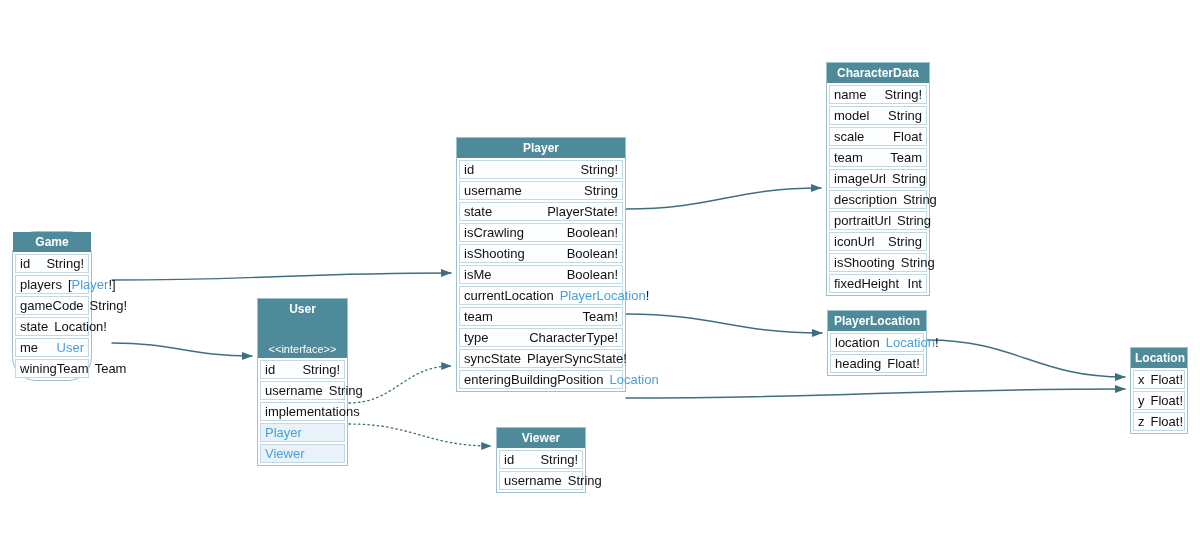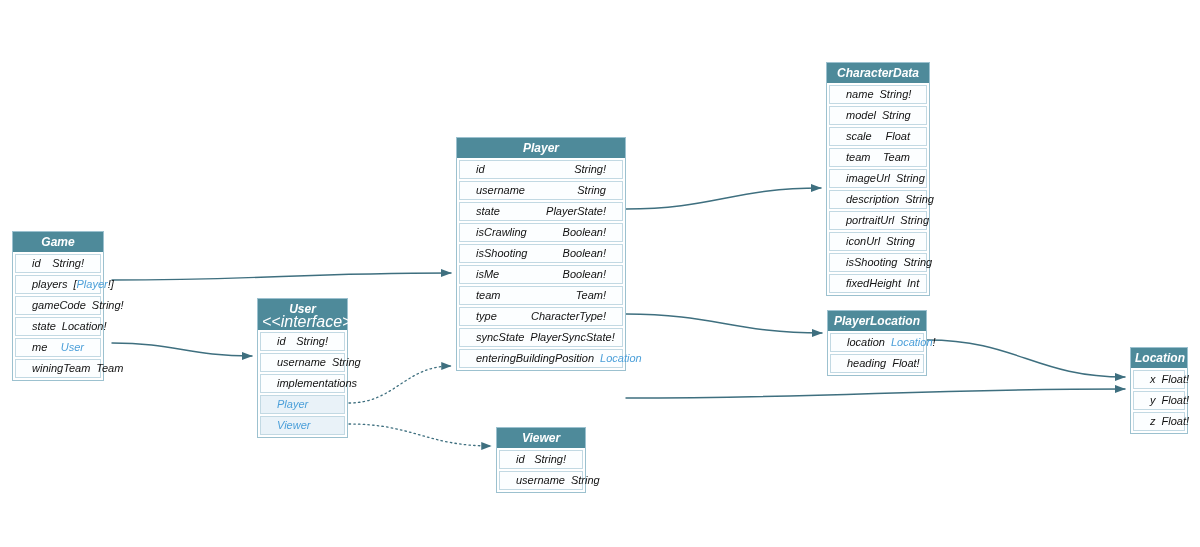--- a/index.html
+++ b/index.html
@@ -7,31 +7,31 @@
     width:1200px;height:547px;position:relative;overflow:hidden;
     background:#ffffff;
     font-family:"Liberation Sans","DejaVu Sans",sans-serif;
   }
   #edge-layer{position:absolute;left:0;top:0;width:1200px;height:547px;z-index:1;}
   #table-layer{position:absolute;left:0;top:0;width:1200px;height:547px;z-index:2;}
   .edge{fill:none;stroke:#3e6f7f;stroke-width:1.4;stroke-linecap:round;}
   .edge.dashed{stroke-dasharray:1.5 3.2;stroke-width:1.3;}
   .tbl{
     position:absolute;background:#ffffff;border:1px solid #9cc1cf;
-    box-sizing:border-box;padding:0 0 2px 0;font-style:italic;
+    box-sizing:border-box;padding:0 0 2px 0;
   }
   .hdr{
     background:#4e8a9a;color:#ffffff;text-align:center;
     font-weight:bold;font-size:12px;line-height:14px;padding:3px 4px;
   }
-  .hdr .sub{display:block;font-weight:normal;font-size:16px;line-height:11px;}
+  .hdr .sub{display:block;font-weight:normal;font-size:11px;line-height:11px;margin-top:28px;}
   .row{
     display:flex;justify-content:space-between;align-items:center;
     margin:2px 2px 0 2px;border:1px solid #c2d9e3;background:#fcfeff;
-    padding:2px 16px;font-size:11px;line-height:13px;white-space:nowrap;
+    padding:2px 4px;font-size:13px;line-height:13px;white-space:nowrap;
     box-sizing:border-box;min-height:19px;
   }
   .fname{color:#111;margin-right:6px;}
   .ftype{color:#111;}
   .link{color:#4b9fd9;}
   .dark{color:#111;}
   .row.section{color:#111;}
   .row.impl{background:#e9f2f8;}
 </style>
 </head>
@@ -47,21 +47,21 @@
     <path d="M 112 343 C 175 343, 189 356, 252 356" class="edge" marker-end="url(#arrow)"></path>
     <path d="M 349 403 C 394.9 403, 405.1 366, 451 366" class="edge dashed" marker-end="url(#arrow)"></path>
     <path d="M 349 424 C 412.9 424, 427.1 446, 491 446" class="edge dashed" marker-end="url(#arrow)"></path>
     <path d="M 626 209 C 713.75 209, 733.25 188, 821 188" class="edge" marker-end="url(#arrow)"></path>
     <path d="M 626 314 C 714.2 314, 733.8 333, 822 333" class="edge" marker-end="url(#arrow)"></path>
     <path d="M 626 398 C 850.55 398, 900.45 389, 1125 389" class="edge" marker-end="url(#arrow)"></path>
     <path d="M 927 340 C 1016.1 340, 1035.9 377, 1125 377" class="edge" marker-end="url(#arrow)"></path>
   </svg>
 
 <div id="table-layer">
-    <div class="tbl" style="left: 12px; top: 231px; width: 92px;">
+    <div class="tbl" style="left: 12px; top: 231px; width: 80px; border-radius: 24px;">
       <div class="hdr"><span>Game</span></div>
       <div class="row">
         <span class="fname">id</span>
         <span class="ftype"><span class="dark">String!</span></span>
       </div>
       <div class="row">
         <span class="fname">players</span>
         <span class="ftype"><span class="dark">[</span><span class="link">Player</span><span class="dark">!]</span></span>
       </div>
       <div class="row">
@@ -119,20 +119,24 @@
         <span class="fname">isCrawling</span>
         <span class="ftype"><span class="dark">Boolean!</span></span>
       </div>
       <div class="row">
         <span class="fname">isShooting</span>
         <span class="ftype"><span class="dark">Boolean!</span></span>
       </div>
       <div class="row">
         <span class="fname">isMe</span>
         <span class="ftype"><span class="dark">Boolean!</span></span>
+      </div>
+      <div class="row">
+        <span class="fname">currentLocation</span>
+        <span class="ftype"><span class="link">PlayerLocation</span><span class="dark">!</span></span>
       </div>
       <div class="row">
         <span class="fname">team</span>
         <span class="ftype"><span class="dark">Team!</span></span>
       </div>
       <div class="row">
         <span class="fname">type</span>
         <span class="ftype"><span class="dark">CharacterType!</span></span>
       </div>
       <div class="row">

